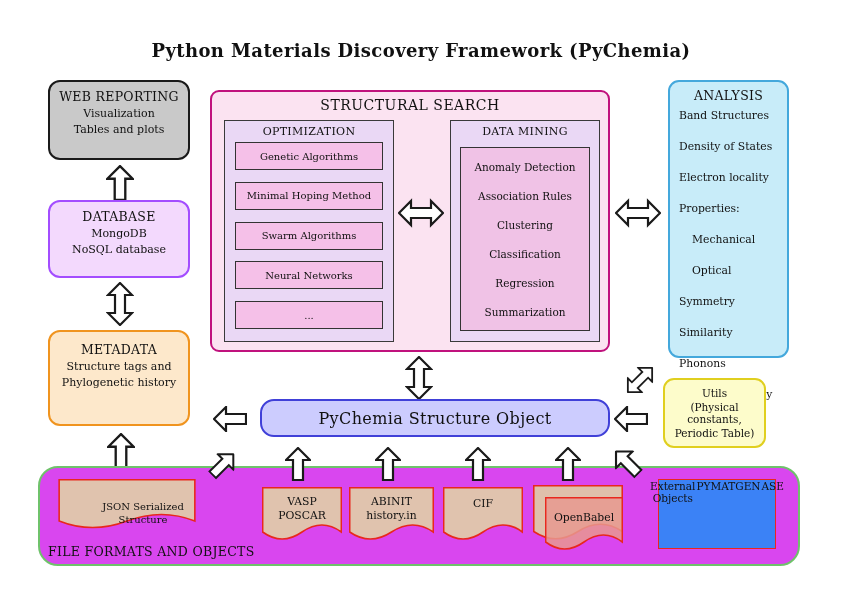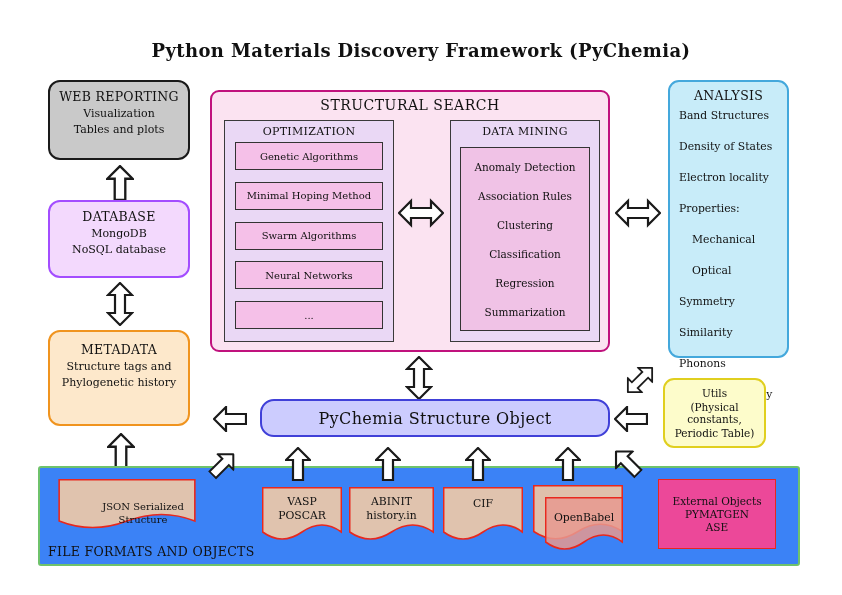--- a/index.html
+++ b/index.html
@@ -53,29 +53,29 @@
     border:2px solid #4040d8;border-radius:14px;box-sizing:border-box;
     display:flex;align-items:center;justify-content:center;font-size:16px;letter-spacing:.4px;}
 
   
   .utils{left:663px;top:378px;width:103px;height:70px;background:#fdfccb;
     border:2px solid #e0cf1f;border-radius:11px;box-sizing:border-box;
     display:flex;flex-direction:column;justify-content:center;gap:2px;}
   .utils div{text-align:center;font-size:10.5px;}
 
   
-  .green-box{left:38px;top:466px;width:762px;height:100px;background:#3b82f6;
-    border:2px solid #6fc26b;border-radius:3px;box-sizing:border-box;}
+  .green-box{left:38px;top:466px;width:762px;height:100px;background:#d946ef;
+    border:2px solid #6fc26b;border-radius:20px;box-sizing:border-box;}
   .ff-label{position:absolute;left:8px;bottom:5px;font-size:12.5px;letter-spacing:.3px;}
 
   .doc{position:absolute;}
   .doc svg{position:absolute;left:0;top:0;width:100%;height:100%;}
   .doc-text{position:absolute;left:0;right:0;text-align:center;font-size:10px;line-height:1.3;}
-  .external-box{left:658px;top:479px;width:118px;height:70px;background:#ec4899;
-    border:1.6px solid #e8281e;box-sizing:border-box;display:flex;flex-direction:column;
+  .external-box{left:658px;top:479px;width:118px;height:70px;background:#3b82f6;
+    border:1.6px solid #e8281e;box-sizing:border-box;display:flex;flex-direction:row;
     justify-content:center;gap:1px;}
   .external-box div{text-align:center;font-size:10.5px;}
 
   
   .arrow{position:absolute;display:flex;align-items:center;justify-content:center;}
   .arrow svg{display:block;}
   .rot45 svg{transform:rotate(45deg);}
   .rotm45 svg{transform:rotate(-45deg);}
 </style>
 </head>

